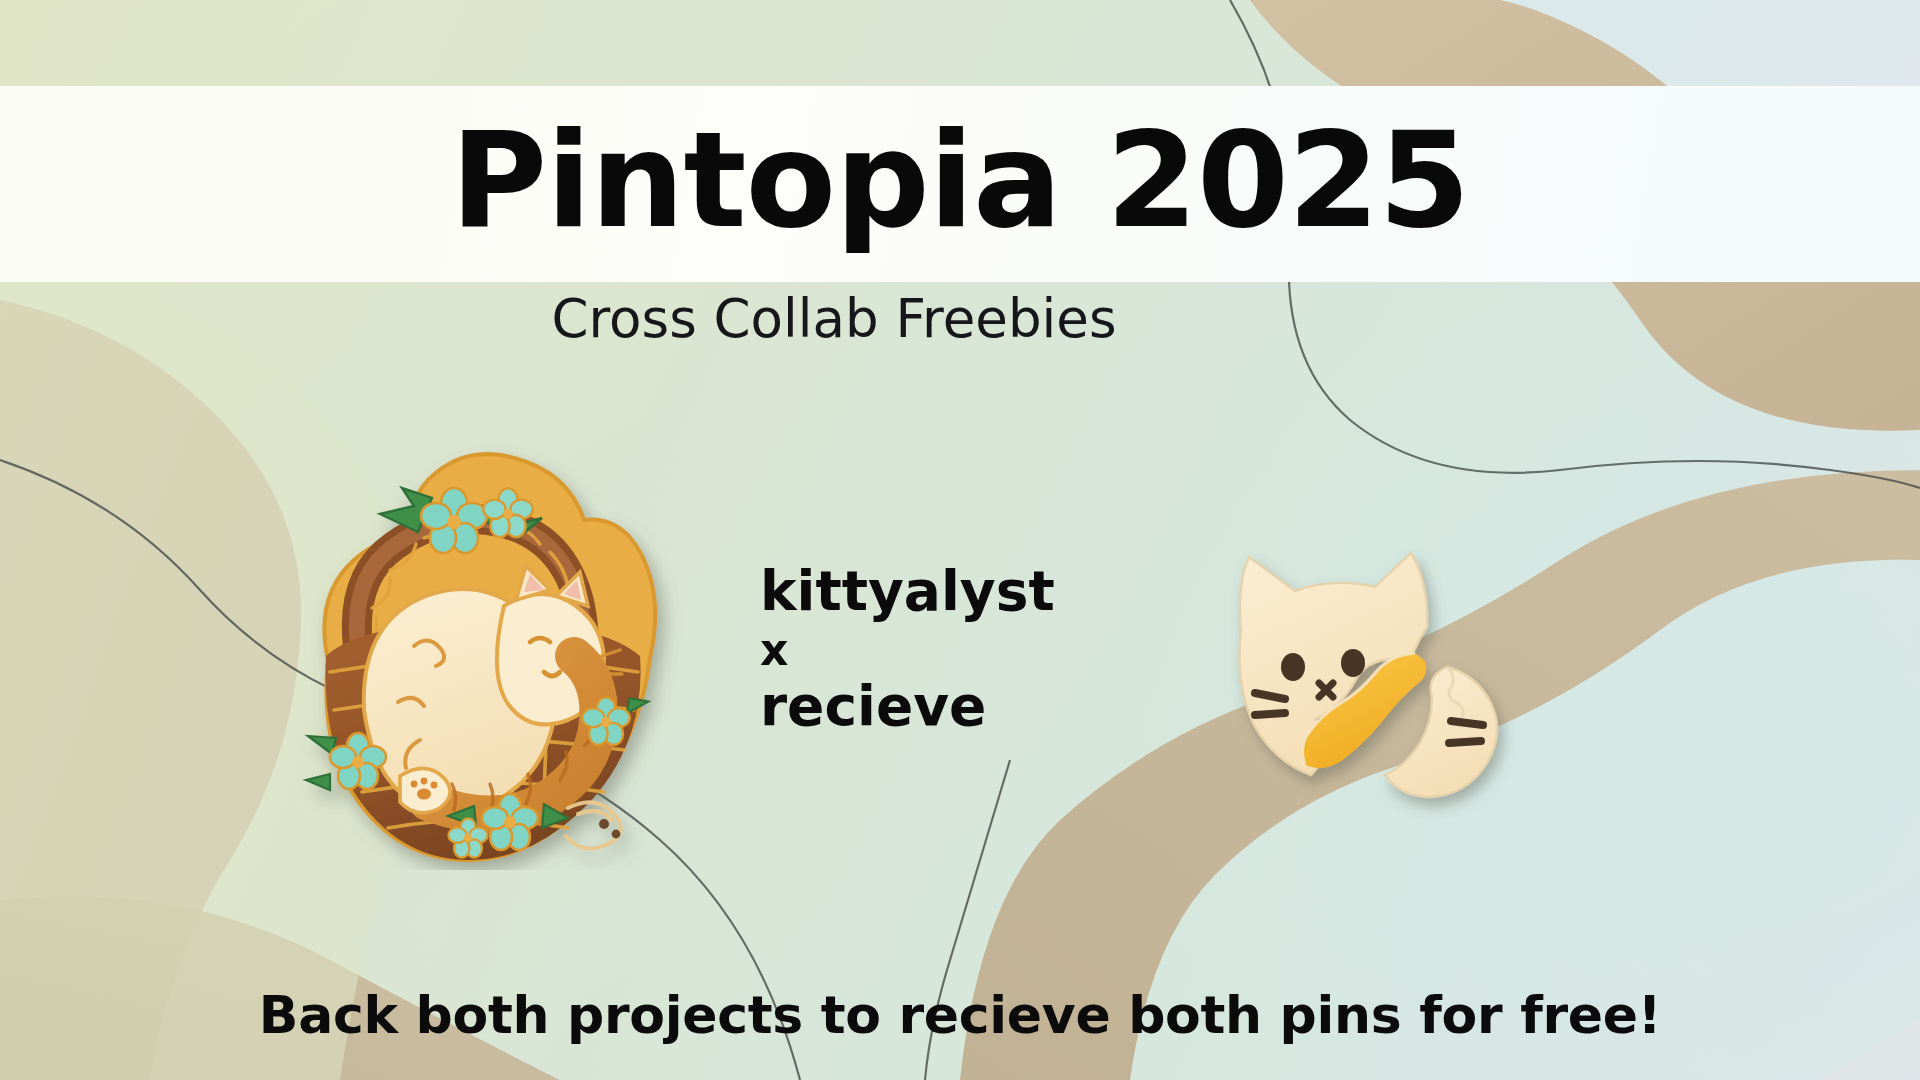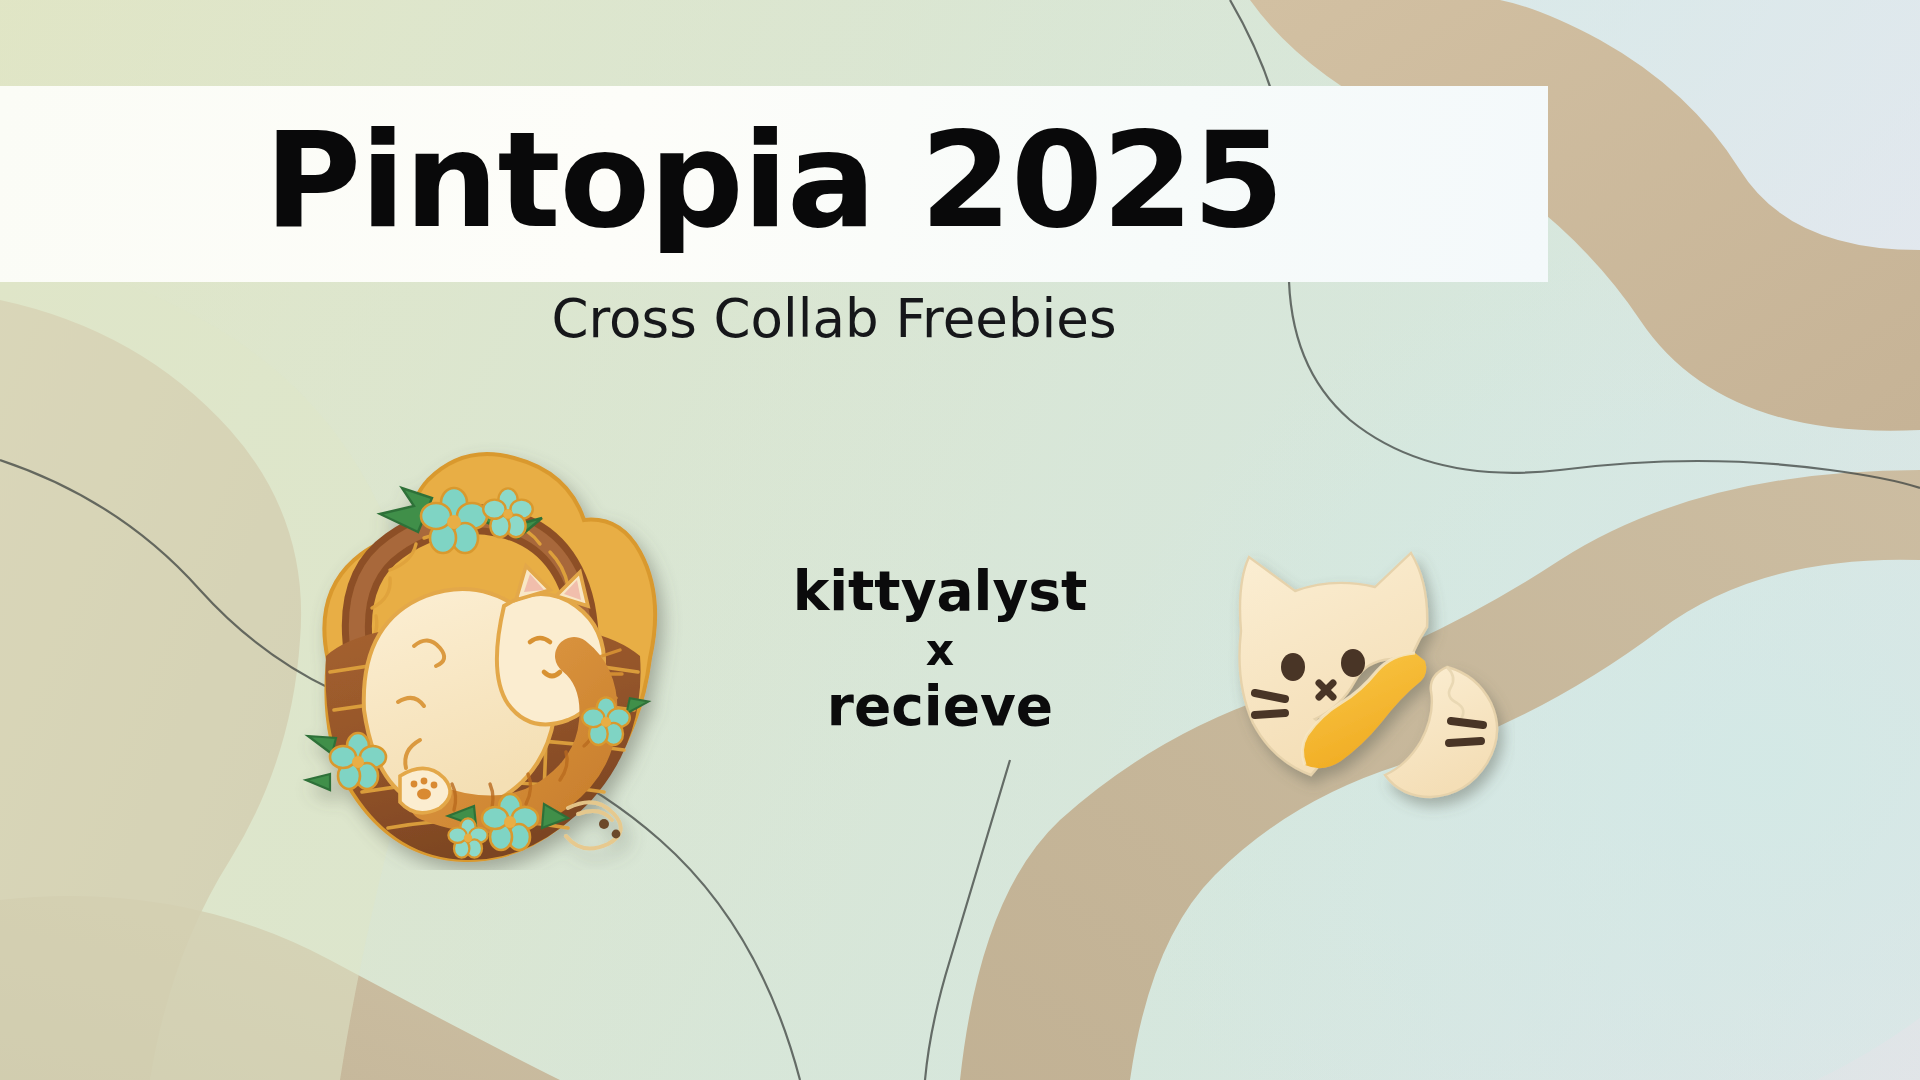--- a/index.html
+++ b/index.html
@@ -34,21 +34,21 @@
     width: 100%;
     height: 100%;
     pointer-events: none;
   }
 
   
   .title-banner {
     position: absolute;
     left: 0;
     top: 86px;
-    width: 1548px;
+    width: 1920px;
     height: 196px;
     background: linear-gradient(100deg, #fbfcf6 0%, #fdfdf9 40%, #f7fbfa 75%, #f4f9fb 100%);
     display: flex;
     align-items: center;
     justify-content: center;
     z-index: 5;
   }
   .title-text {
     font-family: "DejaVu Sans", "Liberation Sans", sans-serif;
     font-weight: 700;
@@ -72,21 +72,21 @@
     color: #16171a;
     z-index: 6;
   }
 
   
   .collab-names {
     position: absolute;
     left: 760px;
     top: 560px;
     width: 360px;
-    text-align: center;
+    text-align: left;
     z-index: 7;
   }
   .collab-line {
     font-weight: 700;
     color: #0b0b0c;
     line-height: 1.16;
     white-space: nowrap;
   }
   .collab-line.name  { font-size: 55px; }
   .collab-line.cross { font-size: 44px; }
@@ -479,14 +479,15 @@
         </g>
 
         <g stroke="#4a3526" stroke-width="8" stroke-linecap="round">
           <path d="M236,186 L268,190"></path>
           <path d="M234,208 L266,206"></path>
         </g>
       </g>
     </svg>
   </div>
 
+  <div class="cta">Back both projects to recieve both pins for free!</div>
 
 </div>
 
 </body></html>

